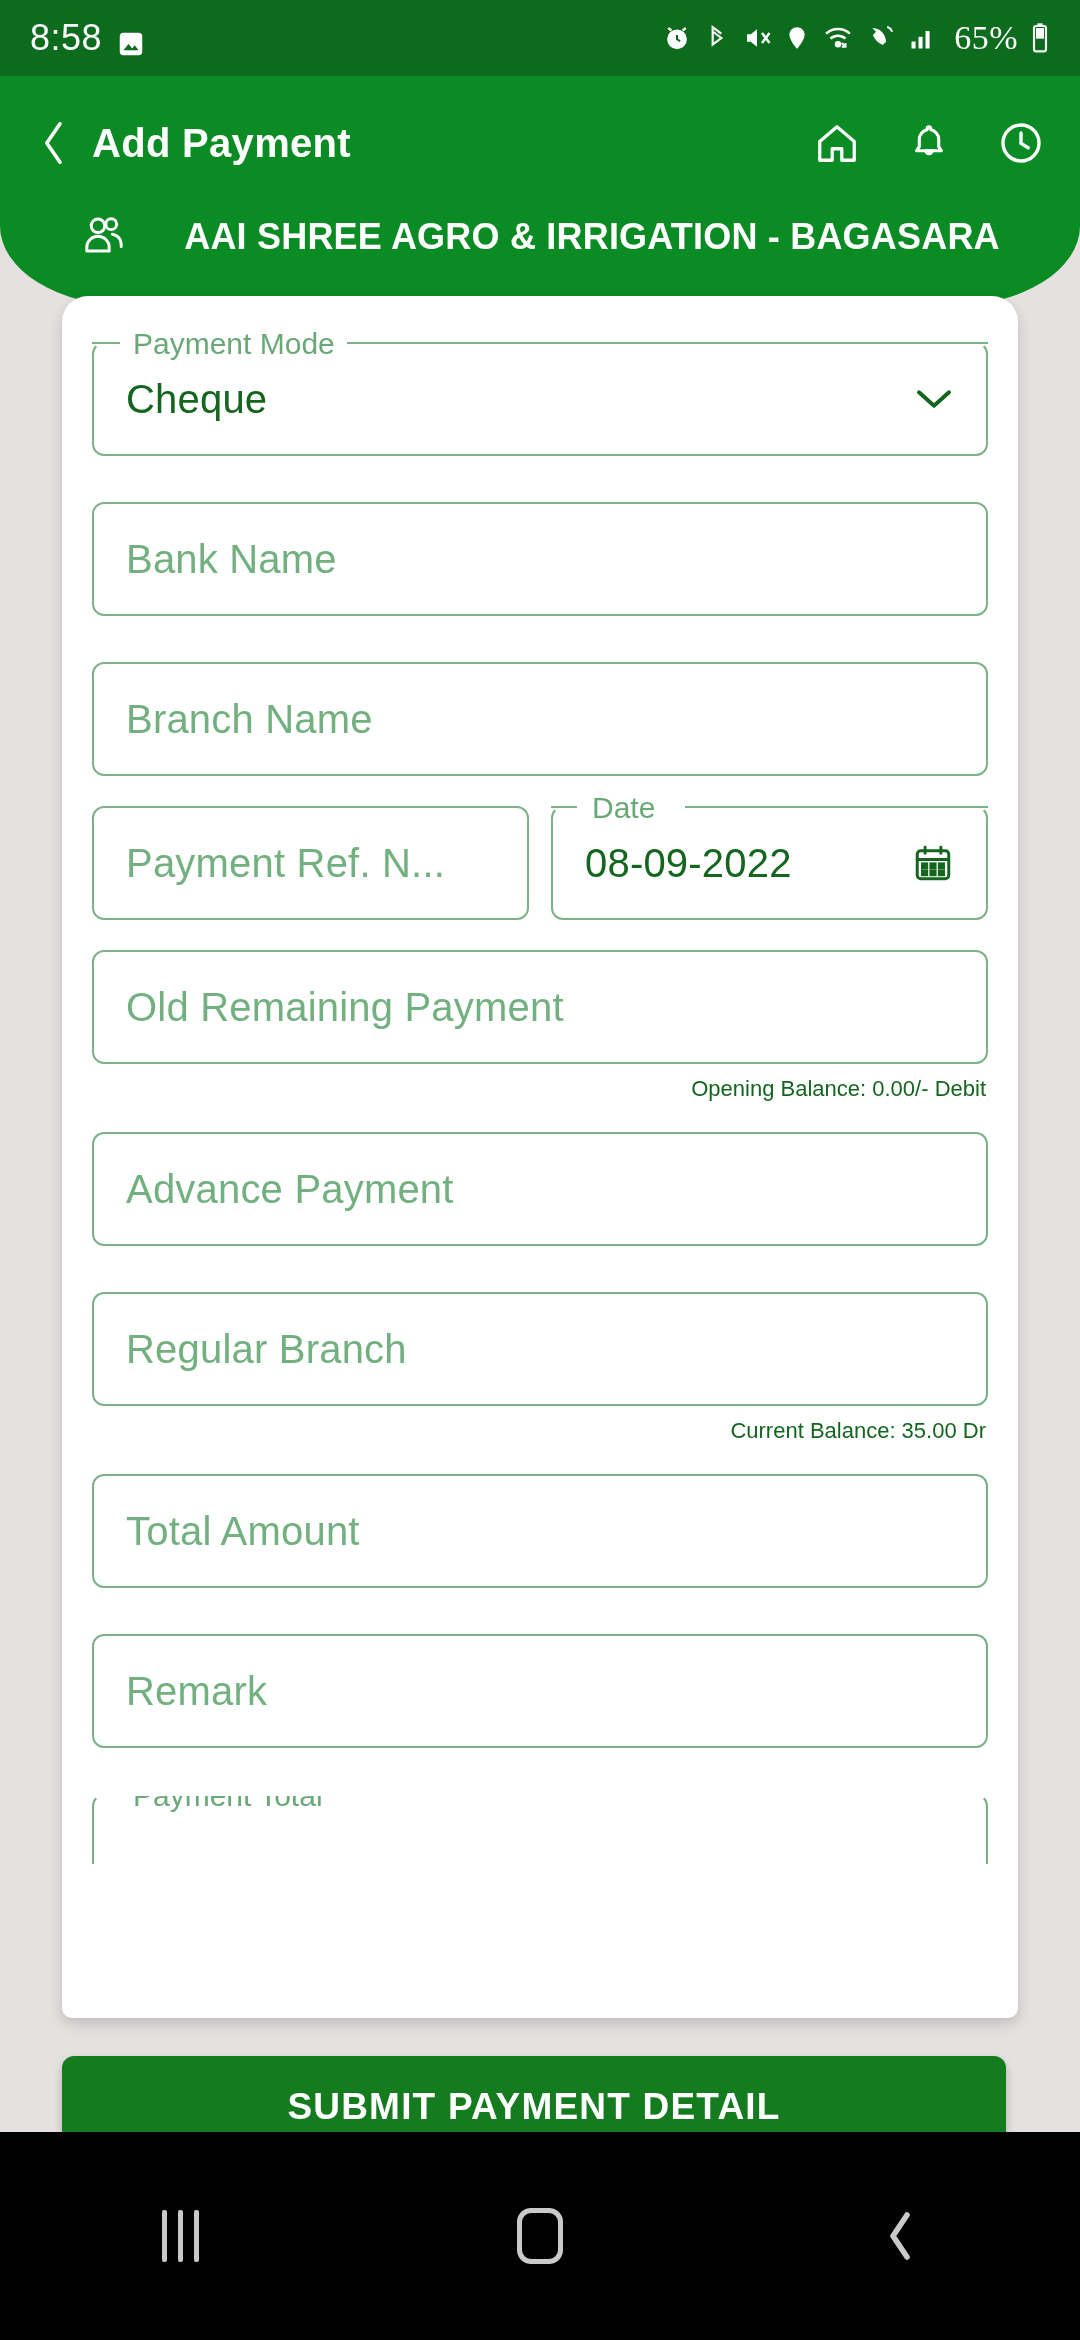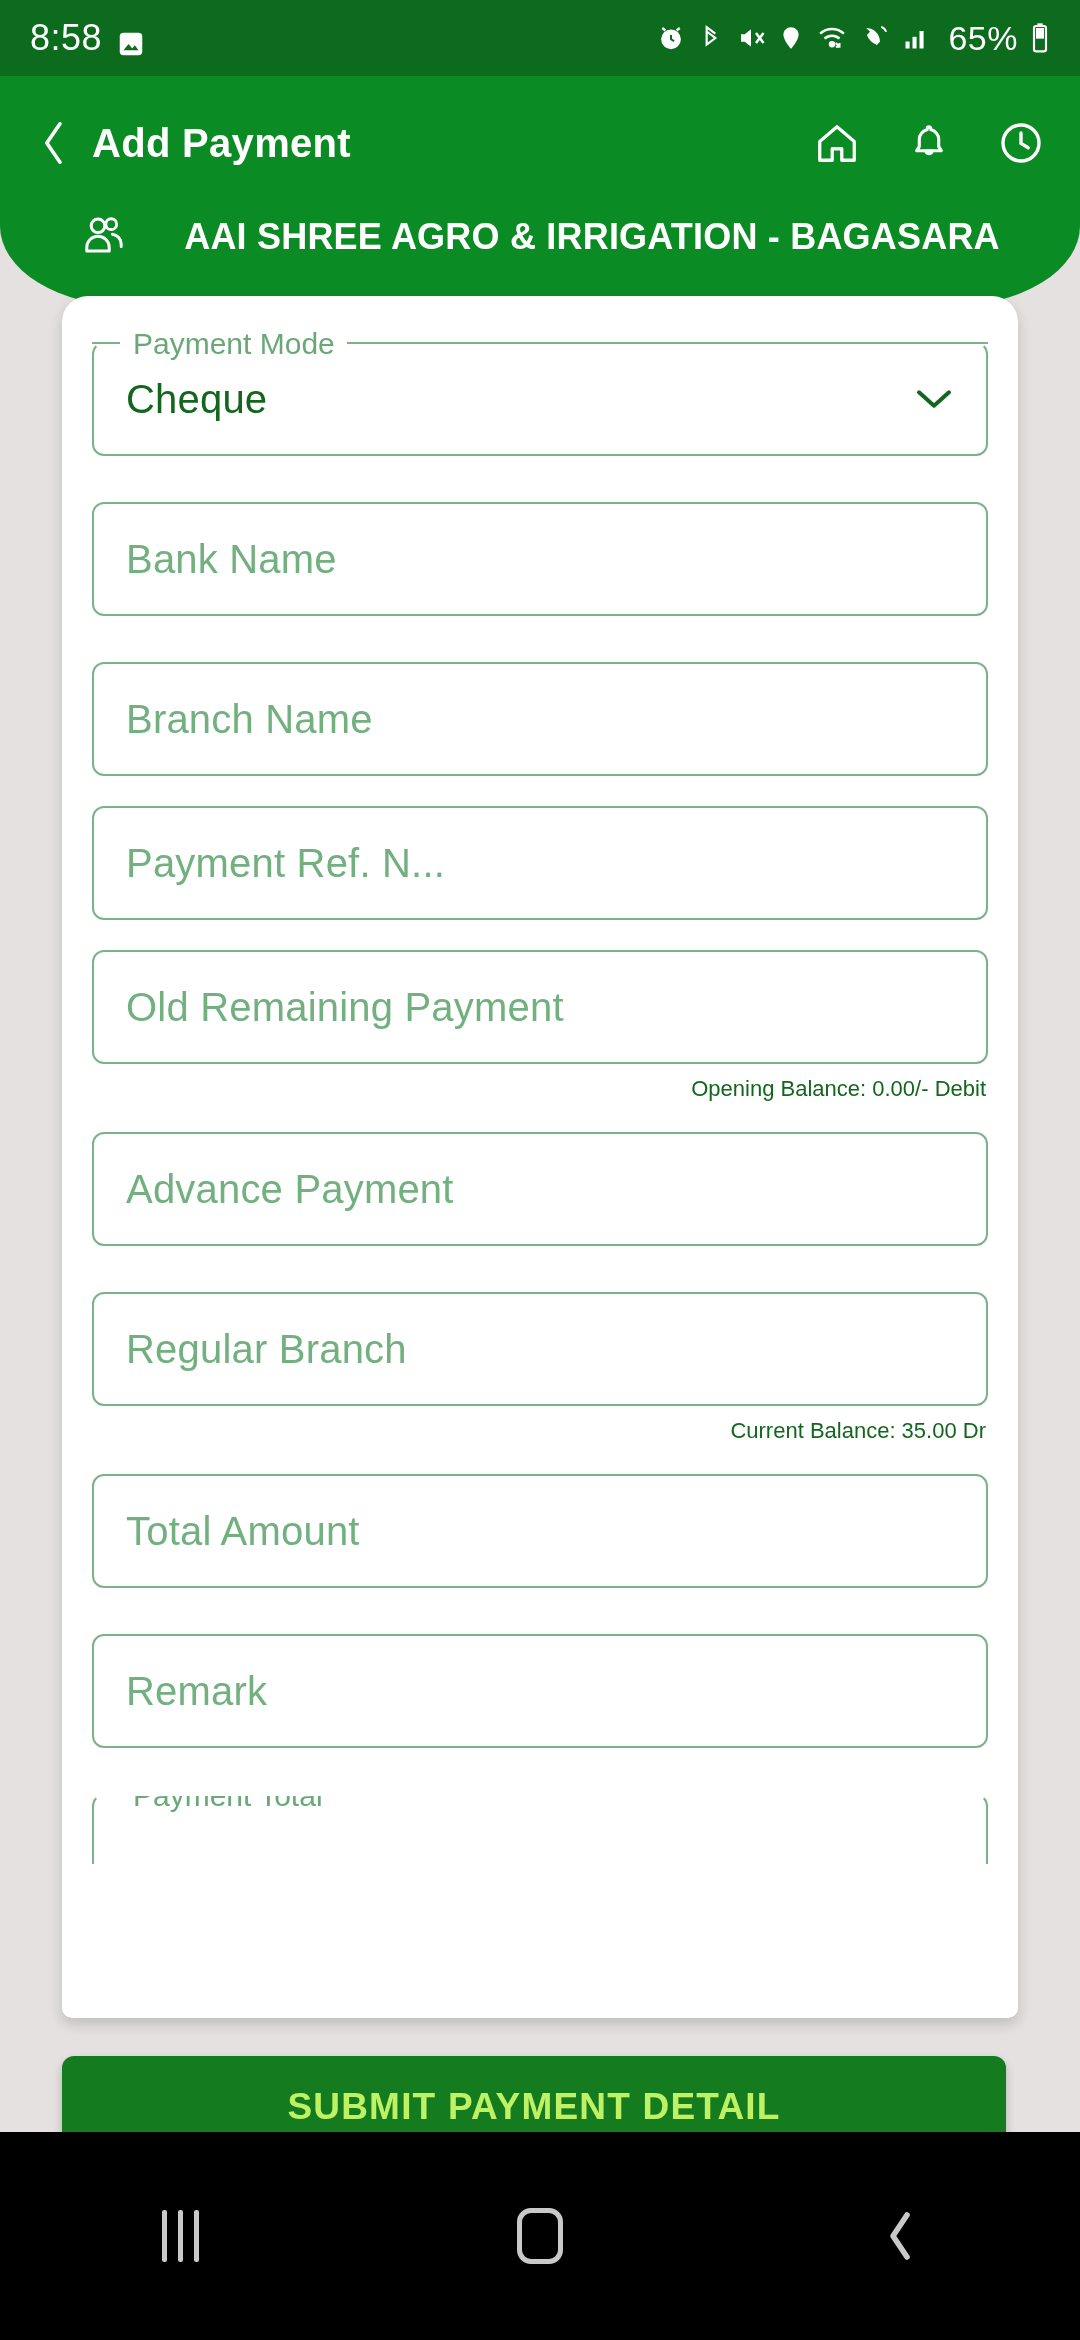--- a/index.html
+++ b/index.html
@@ -22,21 +22,21 @@
     width: 1080px; height: 76px;
     background: #0c6b1c;
     display: flex; align-items: center;
     padding: 0 30px;
     color: #ffffff;
   }
   .sb-left { display: flex; align-items: flex-end; gap: 14px; }
   .sb-time { font-size: 36px; letter-spacing: 0.5px; }
   .sb-right { margin-left: auto; display: flex; align-items: center; gap: 12px; }
   .sb-ico { display: inline-flex; align-items: center; justify-content: center; }
-  .sb-batt-text { font-size: 34px; letter-spacing: 0.5px; margin-left: 6px;}
+  .sb-batt-text { font-size: 34px; letter-spacing: 0.5px; margin-left: 6px; font-family: Liberation Serif, serif;}
 
   
   .header {
     position: absolute; top: 76px; left: 0;
     width: 1080px; height: 230px;
     background: #0b8b23;
     border-bottom-left-radius: 130px 80px;
     border-bottom-right-radius: 130px 80px;
   }
   .appbar {
@@ -130,21 +130,21 @@
   
   .field.clipped { height: 70px; overflow: hidden; border-bottom: none;
      border-radius: 12px 12px 0 0; }
 
   
   .submit {
     position: absolute; left: 62px; top: 2056px;
     width: 944px; height: 102px;
     background: #147c1f;
     border: none; border-radius: 12px;
-    color: #bef264;
+    color: #ffffff;
     font-size: 37px; font-weight: bold; letter-spacing: 1.2px;
     box-shadow: 0 5px 10px rgba(0,0,0,0.22);
     font-family: "Liberation Sans", sans-serif;
   }
 
   
   .navbar {
     position: absolute; left: 0; bottom: 0;
     width: 1080px; height: 208px;
     background: #000000;
@@ -296,20 +296,42 @@
       </div>
 
       <div class="gap-md"></div>
 
       <div class="row2">
         <div class="col">
           <div class="field">
             <span class="placeholder">Payment Ref. N...</span>
           </div>
         </div>
+        <div class="col">
+          <div class="field labeled">
+            <span class="notch-left" style="left:-2px;width:26px;"></span>
+            <span class="notch-right" style="left:132px;right:-2px;"></span>
+            <span class="legend">Date</span>
+            <span class="value">08-09-2022</span>
+            <span class="trail-icon">
+              <svg width="42" height="42" viewBox="0 0 24 24" fill="none" stroke="#14661f" stroke-width="1.7">
+                  <rect x="3" y="5" width="18" height="16" rx="2"></rect>
+                  <path d="M3 10h18M7.5 3v3.4M16.5 3v3.4" stroke-linecap="round"></path>
+                  <g fill="#14661f">
+                    <rect x="6" y="12.5" width="2.4" height="2.2"></rect>
+                    <rect x="10.8" y="12.5" width="2.4" height="2.2"></rect>
+                    <rect x="15.6" y="12.5" width="2.4" height="2.2"></rect>
+                    <rect x="6" y="16.5" width="2.4" height="2.2"></rect>
+                    <rect x="10.8" y="16.5" width="2.4" height="2.2"></rect>
+                    <rect x="15.6" y="16.5" width="2.4" height="2.2"></rect>
+                  </g>
+                </svg>
+            </span>
+          </div>
+        </div>
       </div>
 
       <div class="gap-md"></div>
 
       <div class="field">
         <span class="placeholder">Old Remaining Payment</span>
       </div>
       <div class="helper">Opening Balance: 0.00/- Debit</div>
 
       <div class="gap-md"></div>

